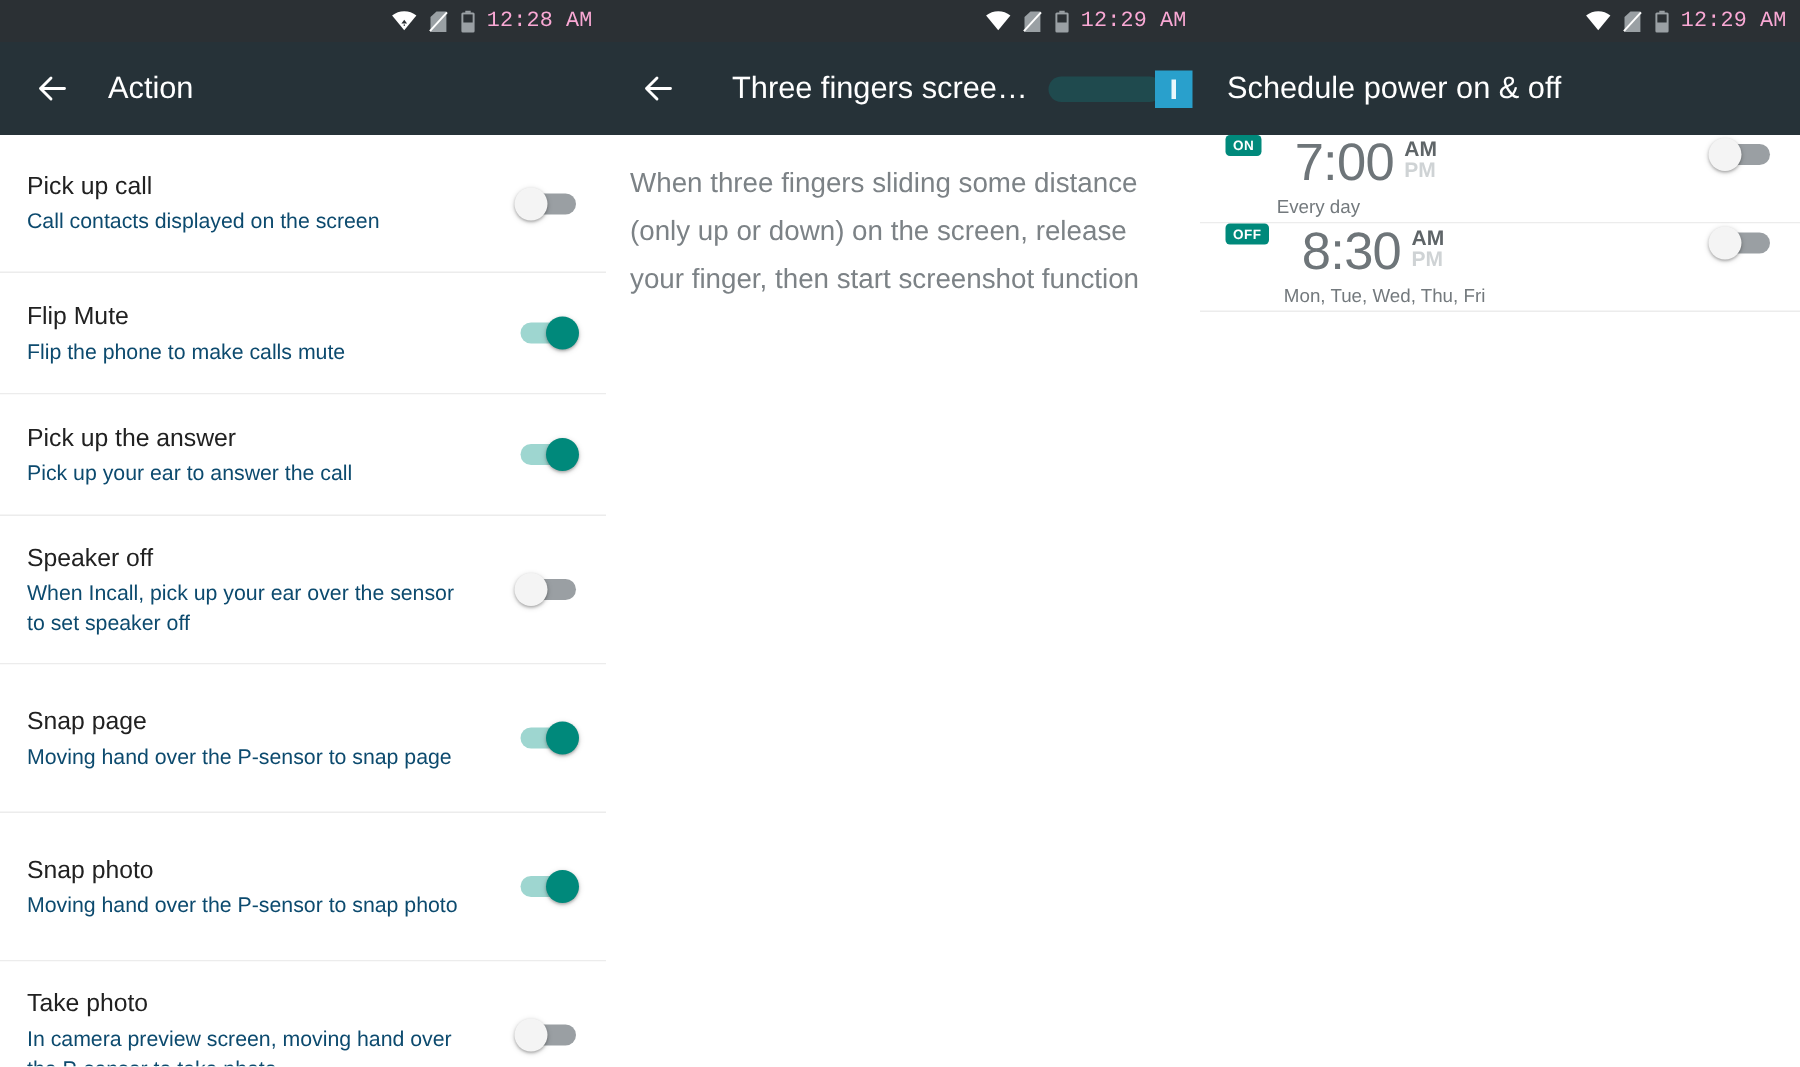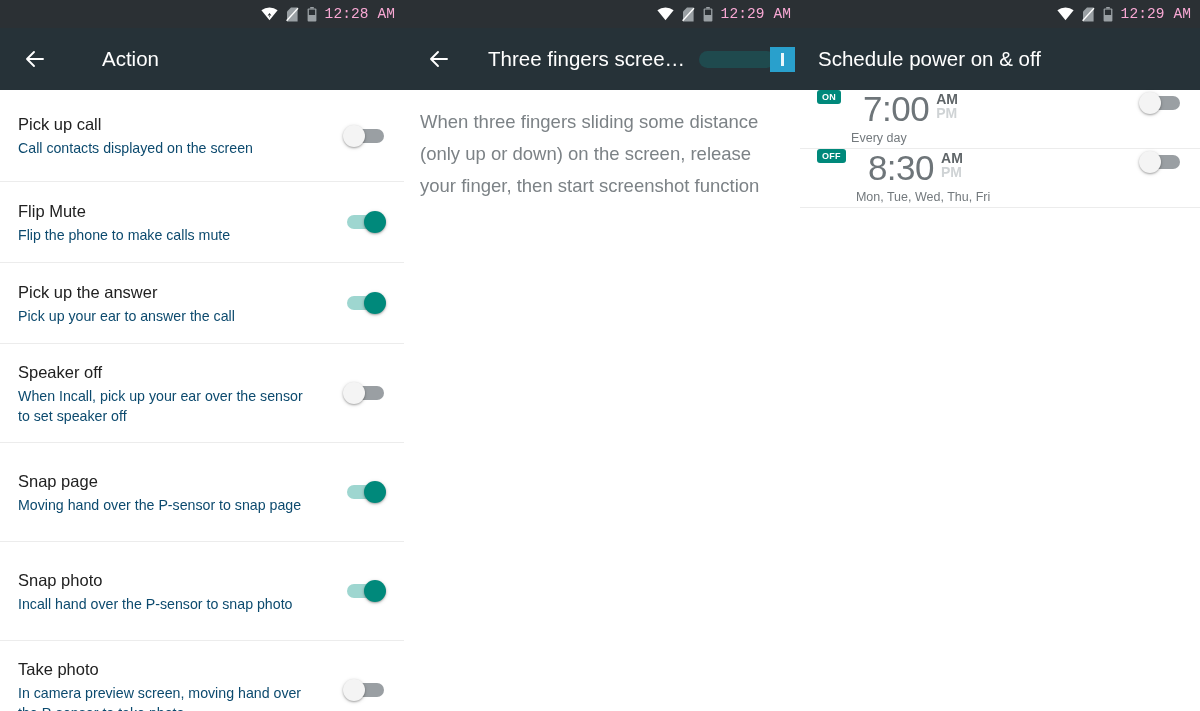--- a/index.html
+++ b/index.html
@@ -30,21 +30,21 @@
   
   .appbar {
     height: 62px; background: #263238;
     display: flex; align-items: center; padding-left: 18px; gap: 0;
   }
   .back-arrow { width: 34px; height: 34px; flex: 0 0 34px; cursor: pointer; }
   .appbar-title {
     color: #ffffff; font-size: 20.5px; font-weight: 400;
     white-space: nowrap; overflow: hidden;
   }
-  .panel-a .appbar-title { margin-left: 50px; }
+  .panel-a .appbar-title { margin-left: 20px; }
   .panel-b .appbar-title { margin-left: 32px; }
   .panel-c .appbar { padding-left: 18px; }
 
   
   .master-switch {
     margin-left: 14px; width: 96px; height: 25px;
     position: relative; flex: 0 0 96px; cursor: pointer;
   }
   .master-track {
     position: absolute; left: 0; top: 4px;
@@ -212,21 +212,21 @@
         </div>
         <div class="toggle on">
           <span class="track"></span>
           <span class="thumb"></span>
         </div>
       </div>
 
       <div class="row" style="height:99px">
         <div class="row-text">
           <div class="row-title">Snap photo</div>
-          <div class="row-sub">Incall hand over the P-sensor to snap photo</div>
+          <div class="row-sub">Moving hand over the P-sensor to snap photo</div>
         </div>
         <div class="toggle on">
           <span class="track"></span>
           <span class="thumb"></span>
         </div>
       </div>
 
       <div class="row" style="height:99px">
         <div class="row-text">
           <div class="row-title">Take photo</div>

